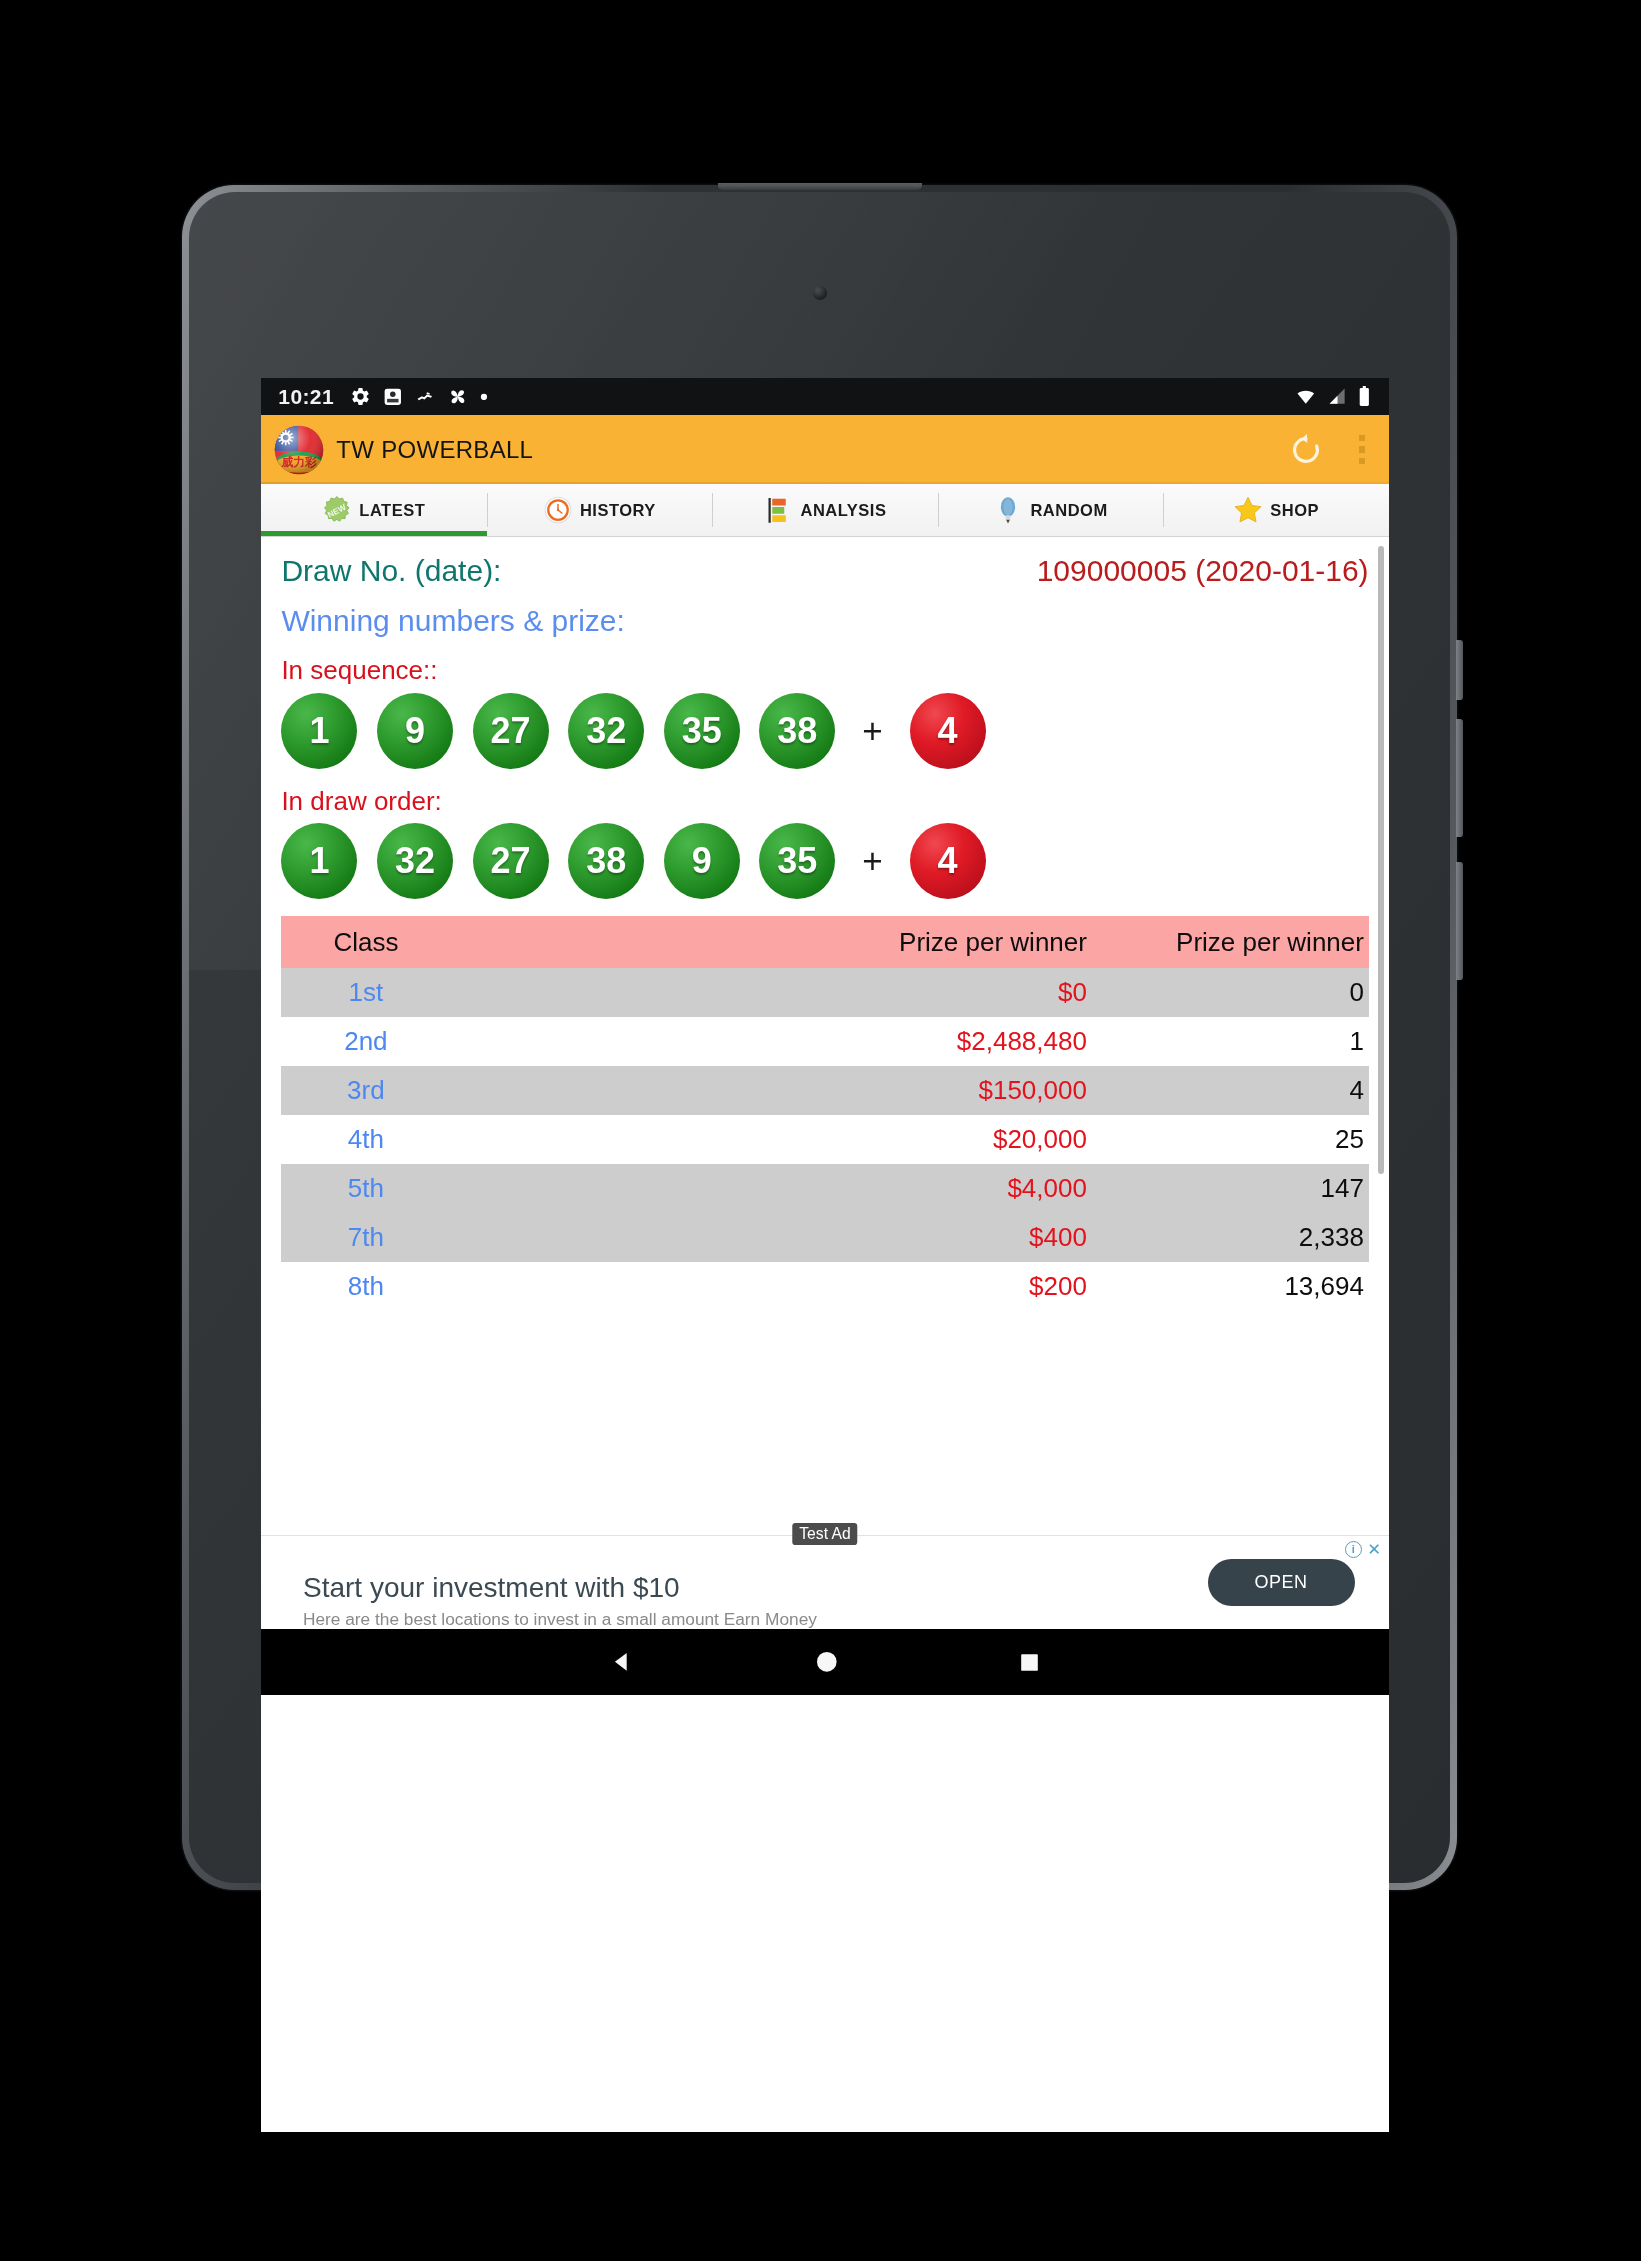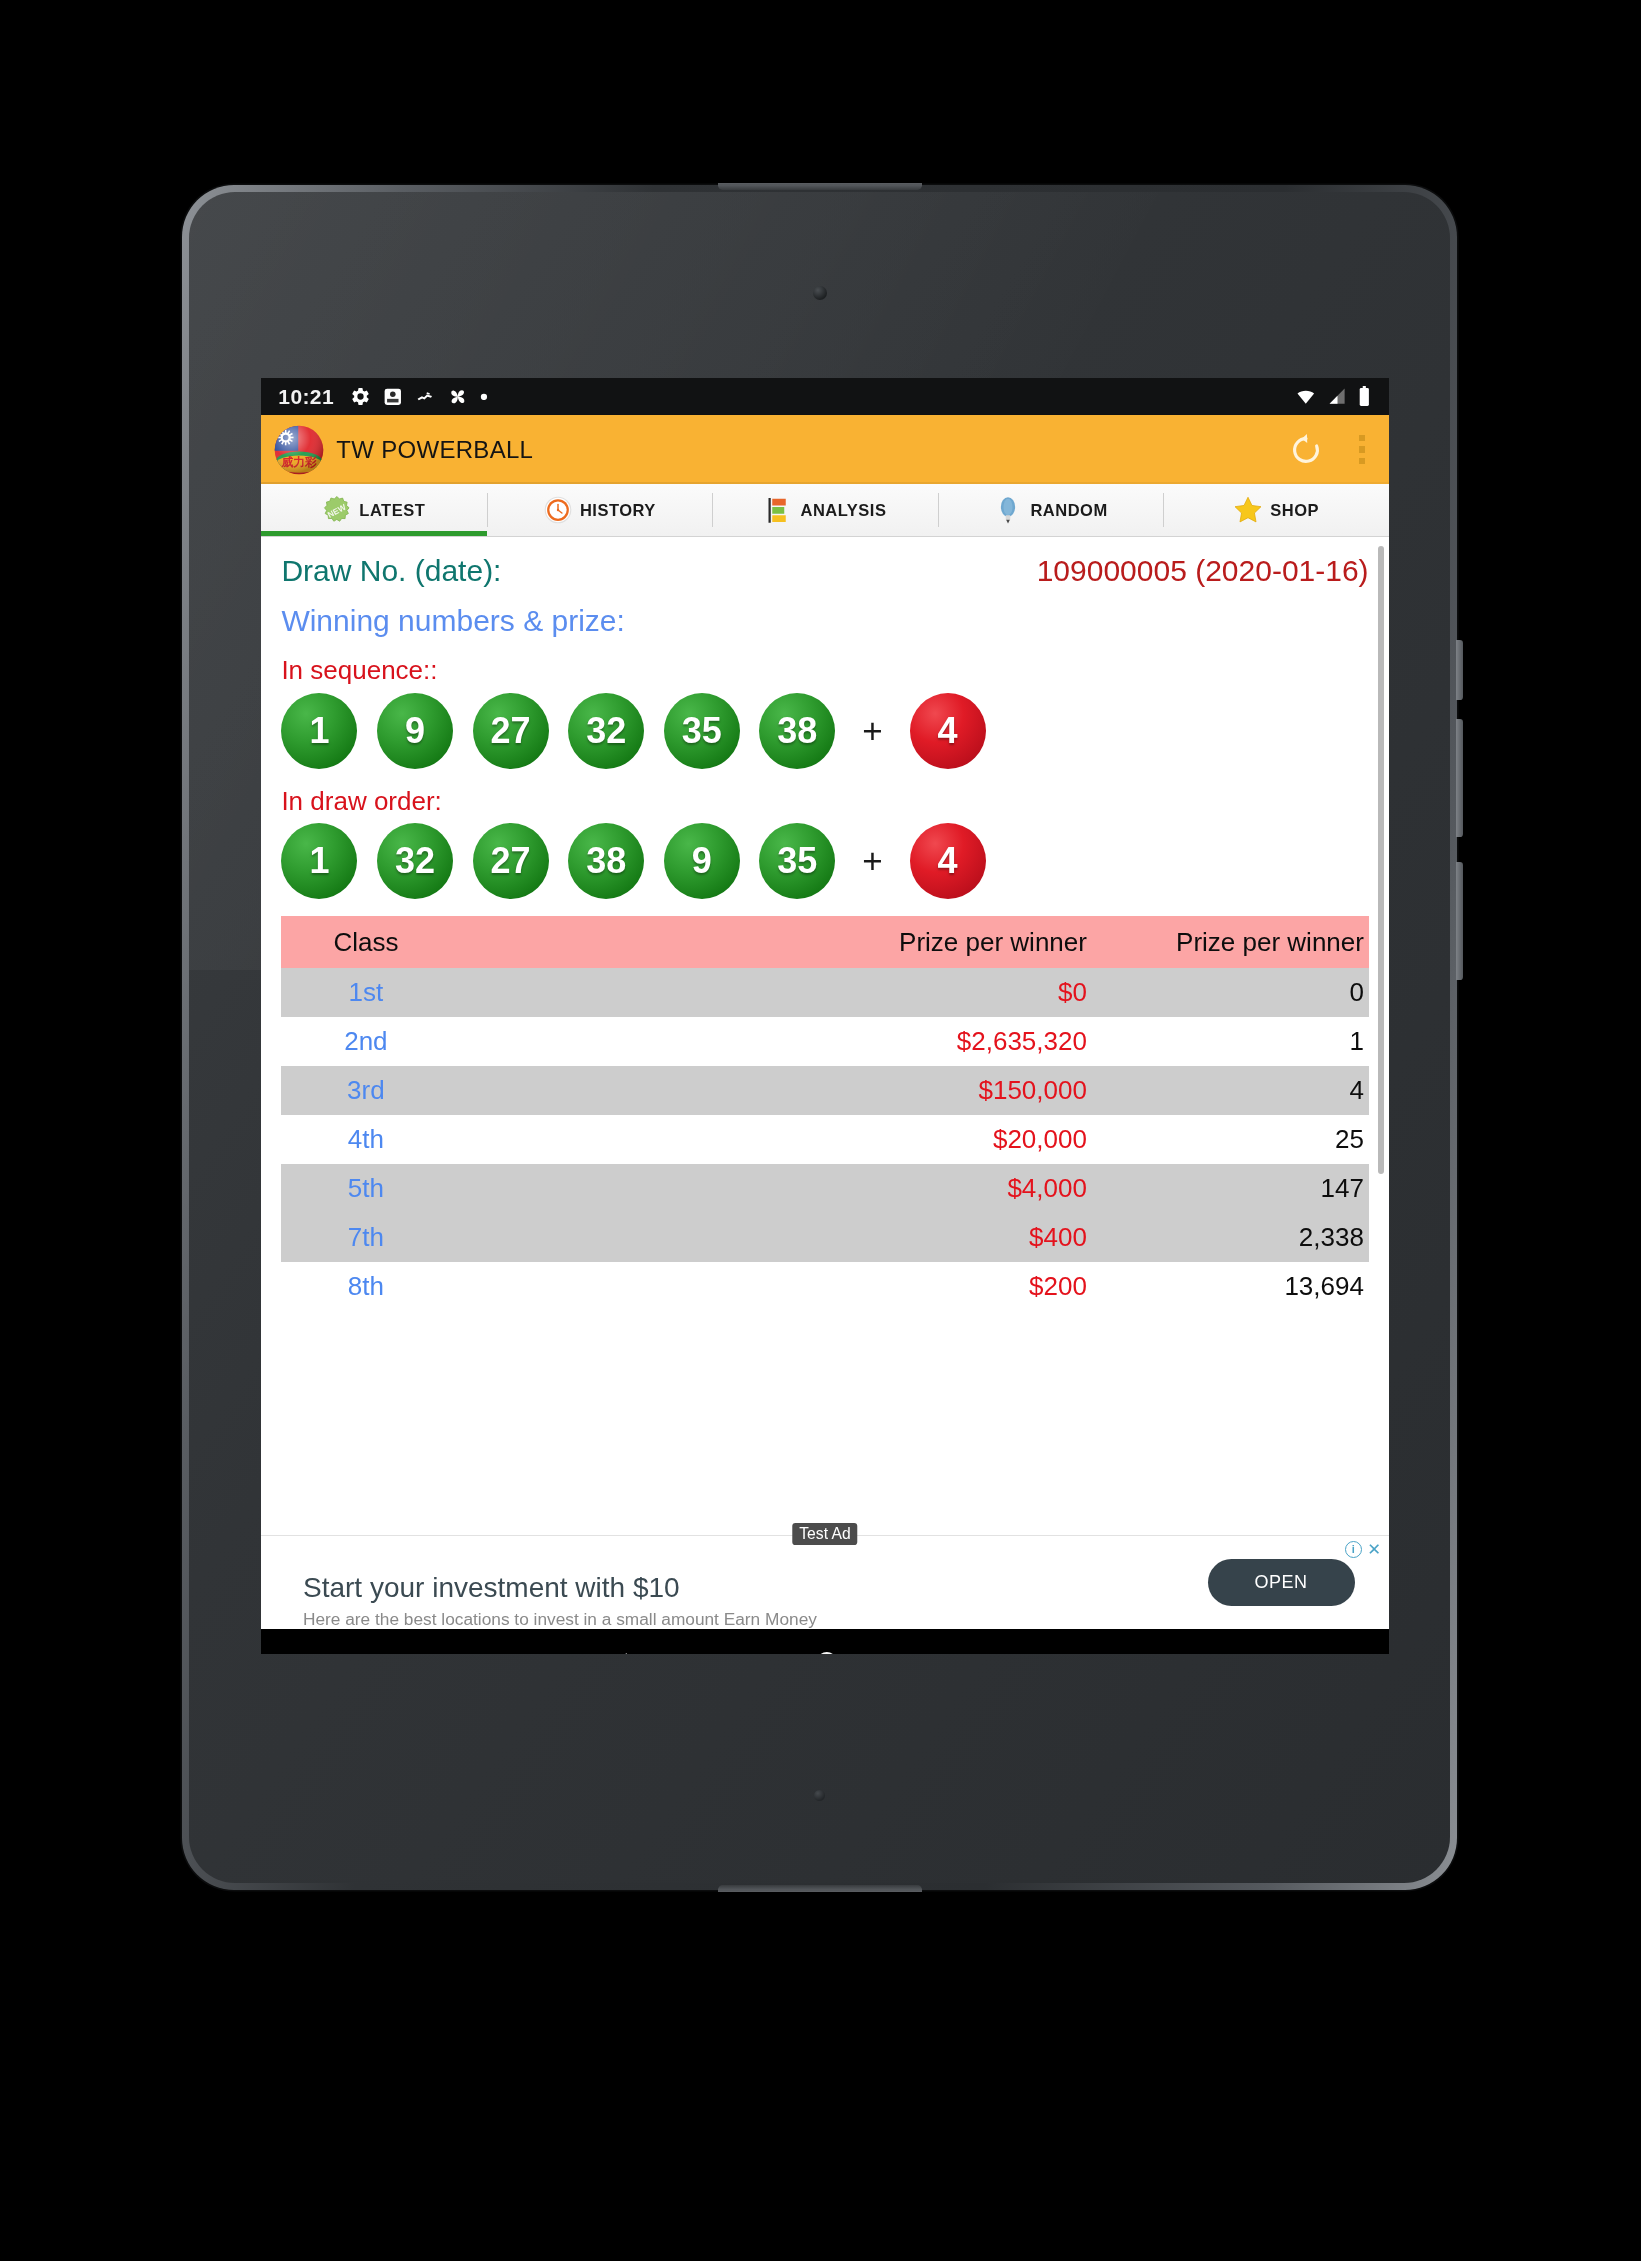--- a/index.html
+++ b/index.html
@@ -42,21 +42,21 @@
     background:linear-gradient(#3a3d40,#6b6f74);opacity:.85;
   }
   .side-btn{position:absolute;right:-5.5px;width:7px;border-radius:0 3.1px 3.1px 0;
     background:linear-gradient(90deg,#7e8287,#54585d);}
   .side-btn.b1{top:455px;height:60px;}
   .side-btn.b2{top:534px;height:118px;}
   .side-btn.b3{top:677px;height:118px;}
 
   
   .screen{
-    position:absolute;left:261px;top:378px;width:1128px;height:1276px;
+    position:absolute;left:261px;top:378px;width:1128px;height:1754px;
     background:#ffffff;overflow:hidden;
   }
 
   
   .statusbar{height:37px;background:#111213;display:flex;align-items:center;
      padding:0 12.6px 0 17.3px;color:#fff;}
   .sb-time{font-size:21px;font-weight:700;letter-spacing:0.4px;color:#f2f2f2;}
   .sb-icons{display:flex;align-items:center;gap:12.6px;margin-left:15.7px;}
   .sb-right{margin-left:auto;display:flex;align-items:center;gap:9.4px;padding-right:6.3px;}
   .sb-ico{display:block;}
@@ -374,21 +374,21 @@
           <div class="c3 th">Prize per winner</div>
         </div>
         <div id="tbody">
             <div class="trow alt">
               <div class="c1">1st</div>
               <div class="c2">$0</div>
               <div class="c3">0</div>
             </div>
             <div class="trow">
               <div class="c1">2nd</div>
-              <div class="c2">$2,635,320</div>
+              <div class="c2">$2,488,480</div>
               <div class="c3">1</div>
             </div>
             <div class="trow alt">
               <div class="c1">3rd</div>
               <div class="c2">$150,000</div>
               <div class="c3">4</div>
             </div>
             <div class="trow">
               <div class="c1">4th</div>
               <div class="c2">$20,000</div>

